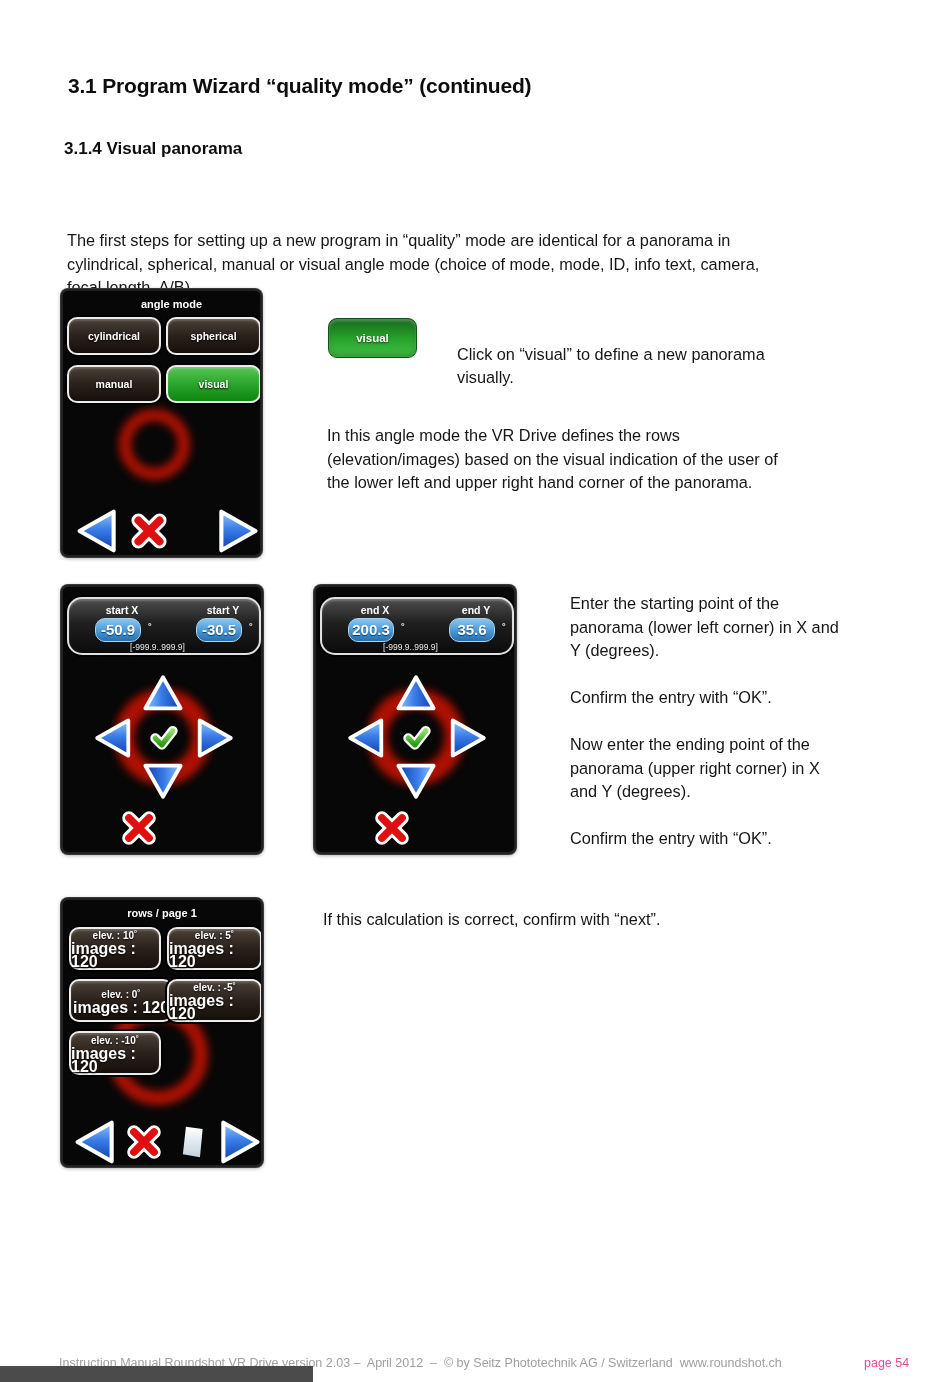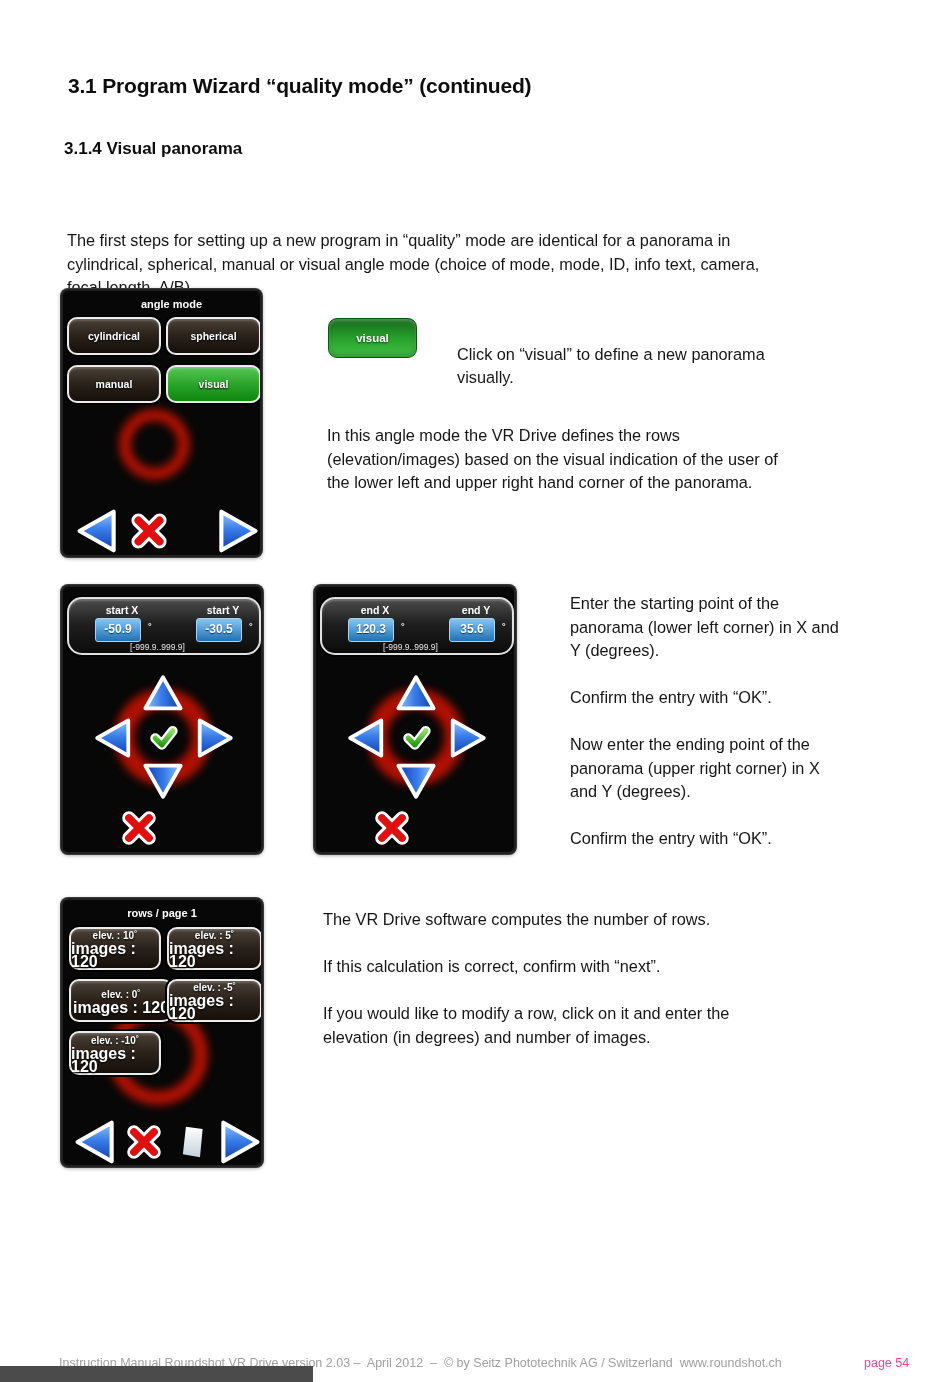--- a/index.html
+++ b/index.html
@@ -43,23 +43,23 @@
   .down { transform:rotate(90deg); }
 
   
   .hpanel {
     position:absolute; left:4px; top:10px; width:194px; height:58px; border-radius:15px;
     border:2px solid #e0e0e0; background:linear-gradient(180deg,#4d4d4d 0%,#1f1f1f 45%,#0b0b0b 100%);
     box-shadow:0 0 0 2px #000, inset 0 2px 2px rgba(255,255,255,.22);
   }
   .hlabel { position:absolute; color:#fff; font-weight:700; font-size:10.5px; width:60px; text-align:center; }
   .vbox {
-    position:absolute; width:46px; height:24px; border-radius:3px; border:1px solid #a6d4f2;
+    position:absolute; width:46px; height:24px; border-radius:10px; border:1px solid #a6d4f2;
     background:linear-gradient(180deg,#8ac6ee 0%,#4a97d4 55%,#2470b0 100%);
-    color:#fff; font-weight:700; font-size:12px; text-align:center; line-height:21px;
+    color:#fff; font-weight:700; font-size:15px; text-align:center; line-height:21px;
     text-shadow:0 1px 1px #0a3a66; cursor:pointer;
   }
   .deg { position:absolute; color:#fff; font-size:9px; font-weight:700; }
   .range { position:absolute; left:0; right:13px; text-align:center; color:#e9e9e9; font-size:8.5px; }
 
   
   .gbtn {
     position:absolute; left:328px; top:318px; width:89px; height:40px; border-radius:9px;
     border:1px solid #0d5511; background:linear-gradient(180deg,#17691b 0%,#27a02b 50%,#42c245 100%);
     box-shadow:inset 0 2px 3px rgba(255,255,255,.28), inset 0 -3px 5px rgba(0,0,0,.22);
@@ -196,21 +196,21 @@
     <svg class="icon" viewBox="0 0 100 100">
         <use href="#ico-x"></use>
       </svg>
   </div>
 </div>
 
 <div class="screen" style="left:314px; top:585px; width:202px; height:269px;">
   <div class="hpanel">
     <div class="hlabel" style="left:23px; top:5px;">end X</div>
     <div class="hlabel" style="left:124px; top:5px;">end Y</div>
-    <div class="vbox" style="left:26px; top:19px;">120.3</div>
+    <div class="vbox" style="left:26px; top:19px;">200.3</div>
     <div class="deg" style="left:79px; top:22px;">°</div>
     <div class="vbox" style="left:127px; top:19px;">35.6</div>
     <div class="deg" style="left:180px; top:22px;">°</div>
     <div class="range" style="top:43px;">[-999.9..999.9]</div>
   </div>
   <div class="ring" style="left:52px; top:102px; width:96px; height:96px; border-width:19px;"></div>
   <div class="navbtn" style="left:78px; top:86px; width:44px; height:42px;">
     <svg class="icon up" viewBox="0 0 100 100">
         <use href="#ico-tri"></use>
       </svg>
@@ -292,21 +292,18 @@
       </svg>
   </div>
   <div class="navbtn" style="left:153px; top:218px; width:46px; height:48px;">
     <svg class="icon" viewBox="0 0 100 100">
         <use href="#ico-tri"></use>
       </svg>
   </div>
 </div>
 
 <div class="abs" style="left:323px; top:908px; width:600px;">
-  <p class="body-text para">The VR Drive software computes the number of rows.</p>
   <p class="body-text para"><span>If this calculation is correct, confirm with </span><b>“next”</b><span>.</span></p>
-  <p class="body-text para">If you would like to modify a row, click on it and enter the
-elevation (in degrees) and number of images.</p>
 </div>
 
 <div class="footer-left">Instruction Manual Roundshot VR Drive version 2.03 –  April 2012  –  © by Seitz Phototechnik AG / Switzerland  www.roundshot.ch</div>
 <div class="footer-page">page 54</div>
 <div class="footer-bar"></div>
 
 </body></html>

